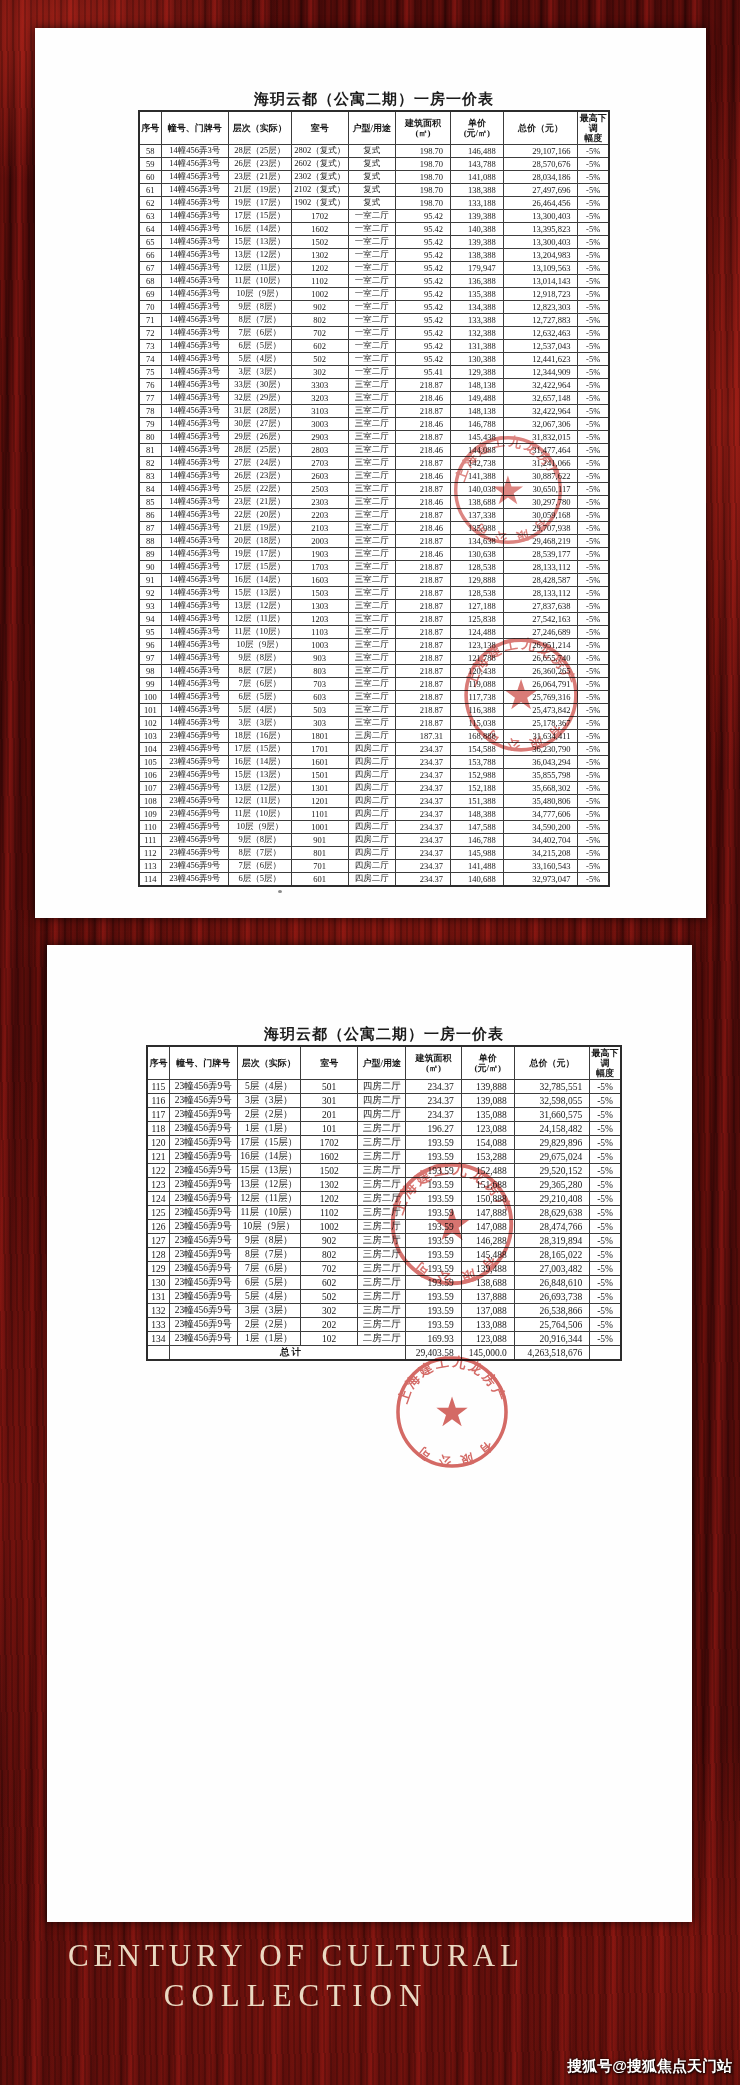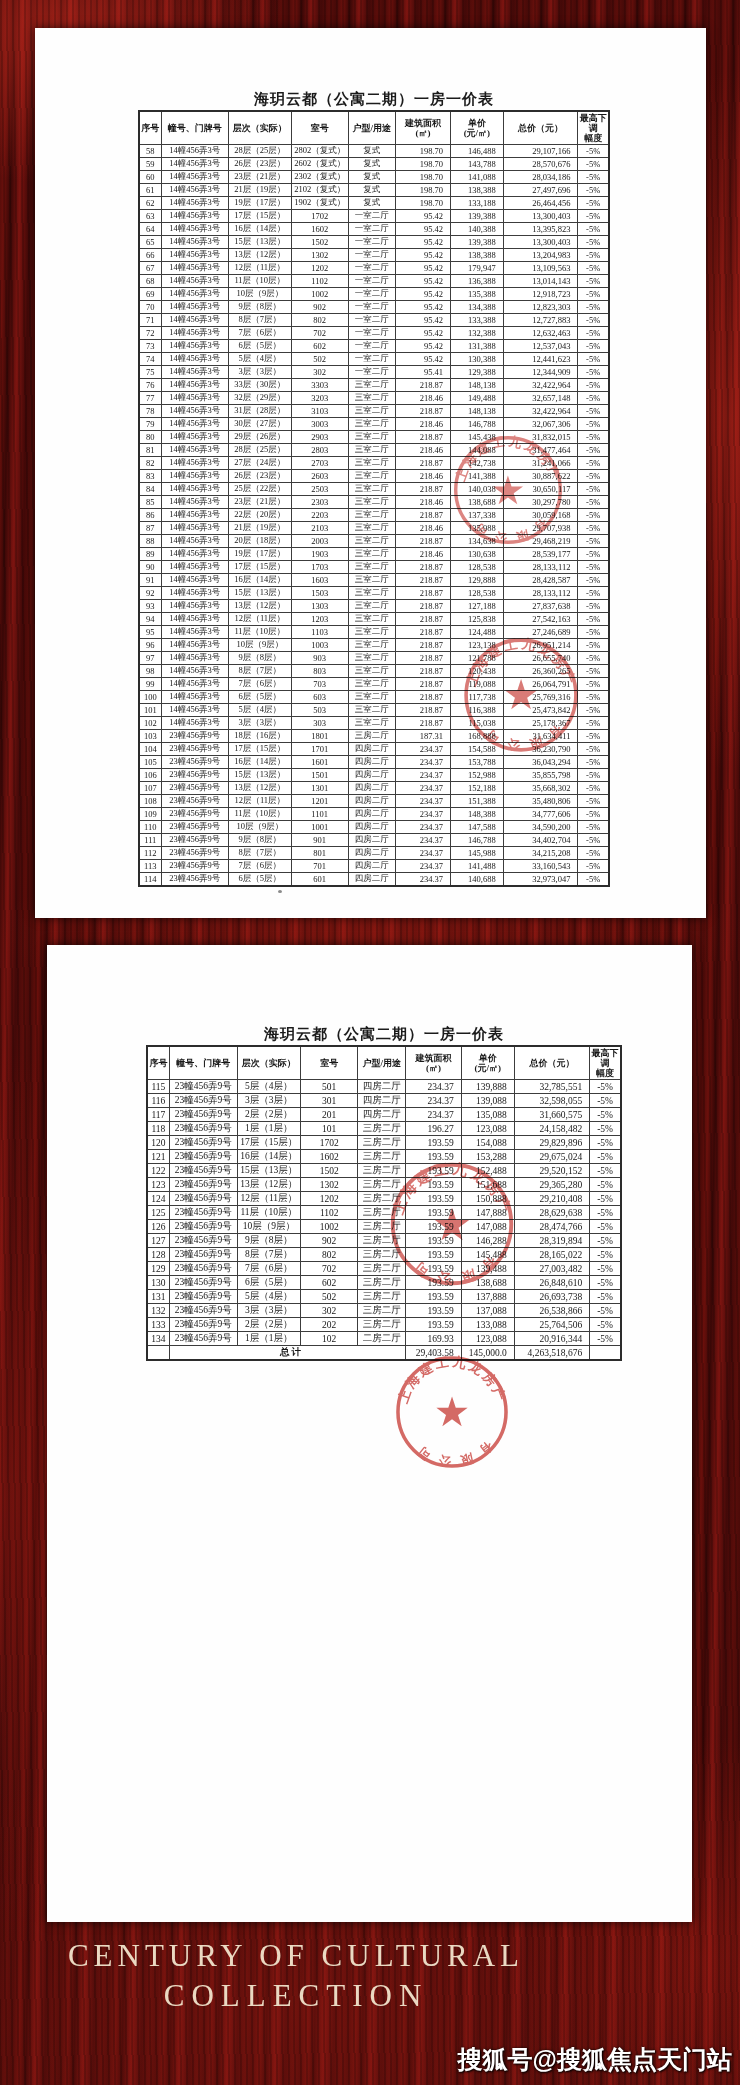--- a/index.html
+++ b/index.html
@@ -41,21 +41,21 @@
   #stampC{left:384px;top:1156px;width:136px;height:136px;opacity:.82;}
   #stampD{left:390px;top:1350px;width:124px;height:124px;opacity:.88;}
   .stamp svg{width:100%;height:100%;}
   .stamp .ring{font-family:"Liberation Serif","DejaVu Serif",serif;font-weight:bold;}
   .speck{position:absolute;left:278px;top:890px;width:4px;height:3px;background:#8a8a8a;border-radius:50%;z-index:3;}
   .footer-text{position:absolute;left:0;top:1936px;width:592px;text-align:center;z-index:2;
      color:#ead9c2;font-family:"Liberation Serif","DejaVu Serif",serif;}
   .footer-line1{font-size:31px;letter-spacing:5px;line-height:40px;}
   .footer-line2{font-size:31px;letter-spacing:7px;line-height:40px;}
   .watermark{position:absolute;right:8px;bottom:9px;z-index:6;color:#ffffff;
-     font-family:"Liberation Sans","DejaVu Sans",sans-serif;font-weight:bold;font-size:25px;
+     font-family:"Liberation Sans","DejaVu Sans",sans-serif;font-weight:bold;font-size:15px;
      text-shadow:0 0 3px rgba(0,0,0,.85),1px 1px 2px rgba(0,0,0,.9);}
 </style>
 </head>
 <body>
 
 <div class="canvas">
 
   <div class="sheet" id="sheet1">
     <div class="doc-title" id="title1">海玥云都（公寓二期）一房一价表</div>
     <table class="price" id="table1">

